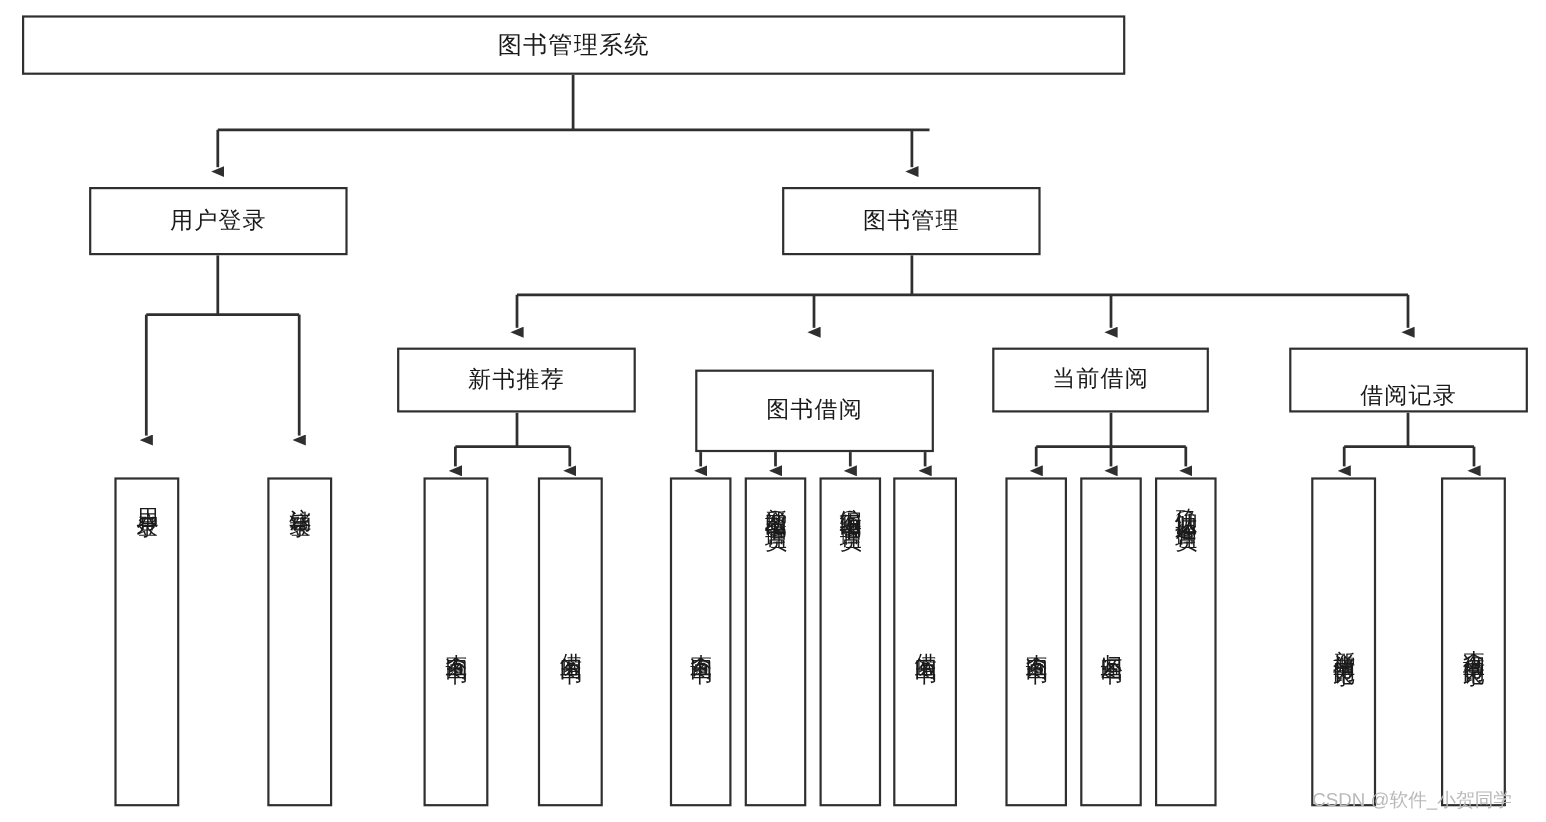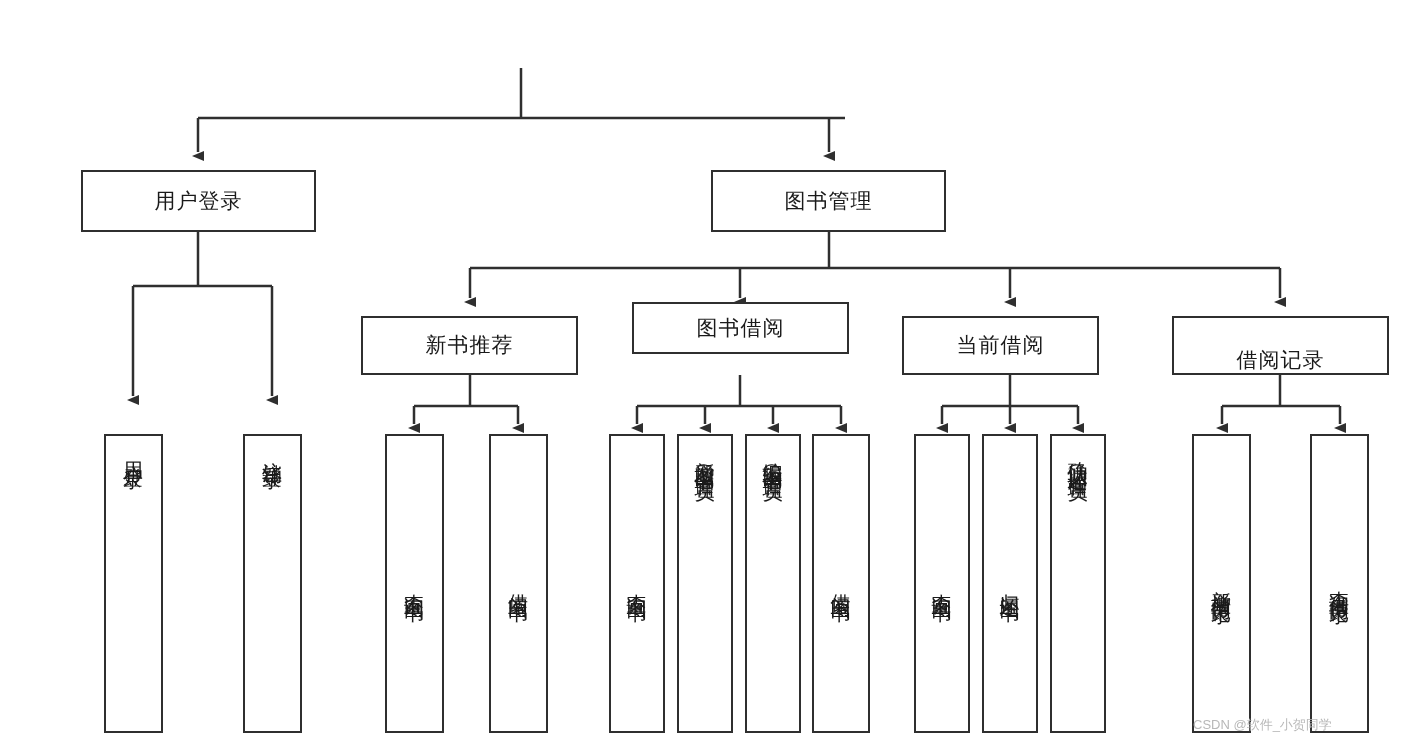--- a/index.html
+++ b/index.html
@@ -63,21 +63,21 @@
     letter-spacing: 3px;
     line-height: 1;
   }
   .node.vert.mid {
     align-items: center;
     padding-top: 0;
   }
   .watermark {
     position: absolute;
     color: #b8b8b8;
-    font-size: 13px;
+    font-size: 17px;
     white-space: nowrap;
     z-index: 5;
     font-family: "Liberation Sans", "DejaVu Sans", sans-serif;
   }
 </style>
 </head>
 <body>
 
 <div id="canvas">
 
@@ -124,32 +124,35 @@
       <path d="M1010,406 L1010,424" marker-end="url(#arrow)"></path>
       <path d="M1078,406 L1078,424" marker-end="url(#arrow)"></path>
 
       <path d="M1280,375 L1280,406"></path>
       <path d="M1222,406 L1340,406"></path>
       <path d="M1222,406 L1222,424" marker-end="url(#arrow)"></path>
       <path d="M1340,406 L1340,424" marker-end="url(#arrow)"></path>
     </g>
   </svg>
 
+  <div class="node root horiz" style="left:20px; top:14px; width:1003px; height:54px;">
+    <span class="lbl">图书管理系统</span>
+  </div>
 
   <div class="node horiz" style="left:81px; top:170px; width:235px; height:62px;">
     <span class="lbl">用户登录</span>
   </div>
   <div class="node horiz" style="left:711px; top:170px; width:235px; height:62px;">
     <span class="lbl">图书管理</span>
   </div>
 
   <div class="node horiz" style="left:361px; top:316px; width:217px; height:59px;font-family:Liberation Serif, serif;">
     <span class="lbl">新书推荐</span>
   </div>
-  <div class="node horiz" style="left:632px; top:302px; width:217px; height:52px;">
+  <div class="node horiz" style="left:632px; top:336px; width:217px; height:75px;">
     <span class="lbl">图书借阅</span>
   </div>
   <div class="node horiz" style="left:902px; top:316px; width:197px; height:59px;">
     <span class="lbl">当前借阅</span>
   </div>
   <div class="node horiz" style="left:1172px; top:316px; width:217px; height:59px;align-items:flex-end;">
     <span class="lbl">借阅记录</span>
   </div>
 
   <div class="node vert" style="left:104px; top:434px; width:59px; height:299px;">

